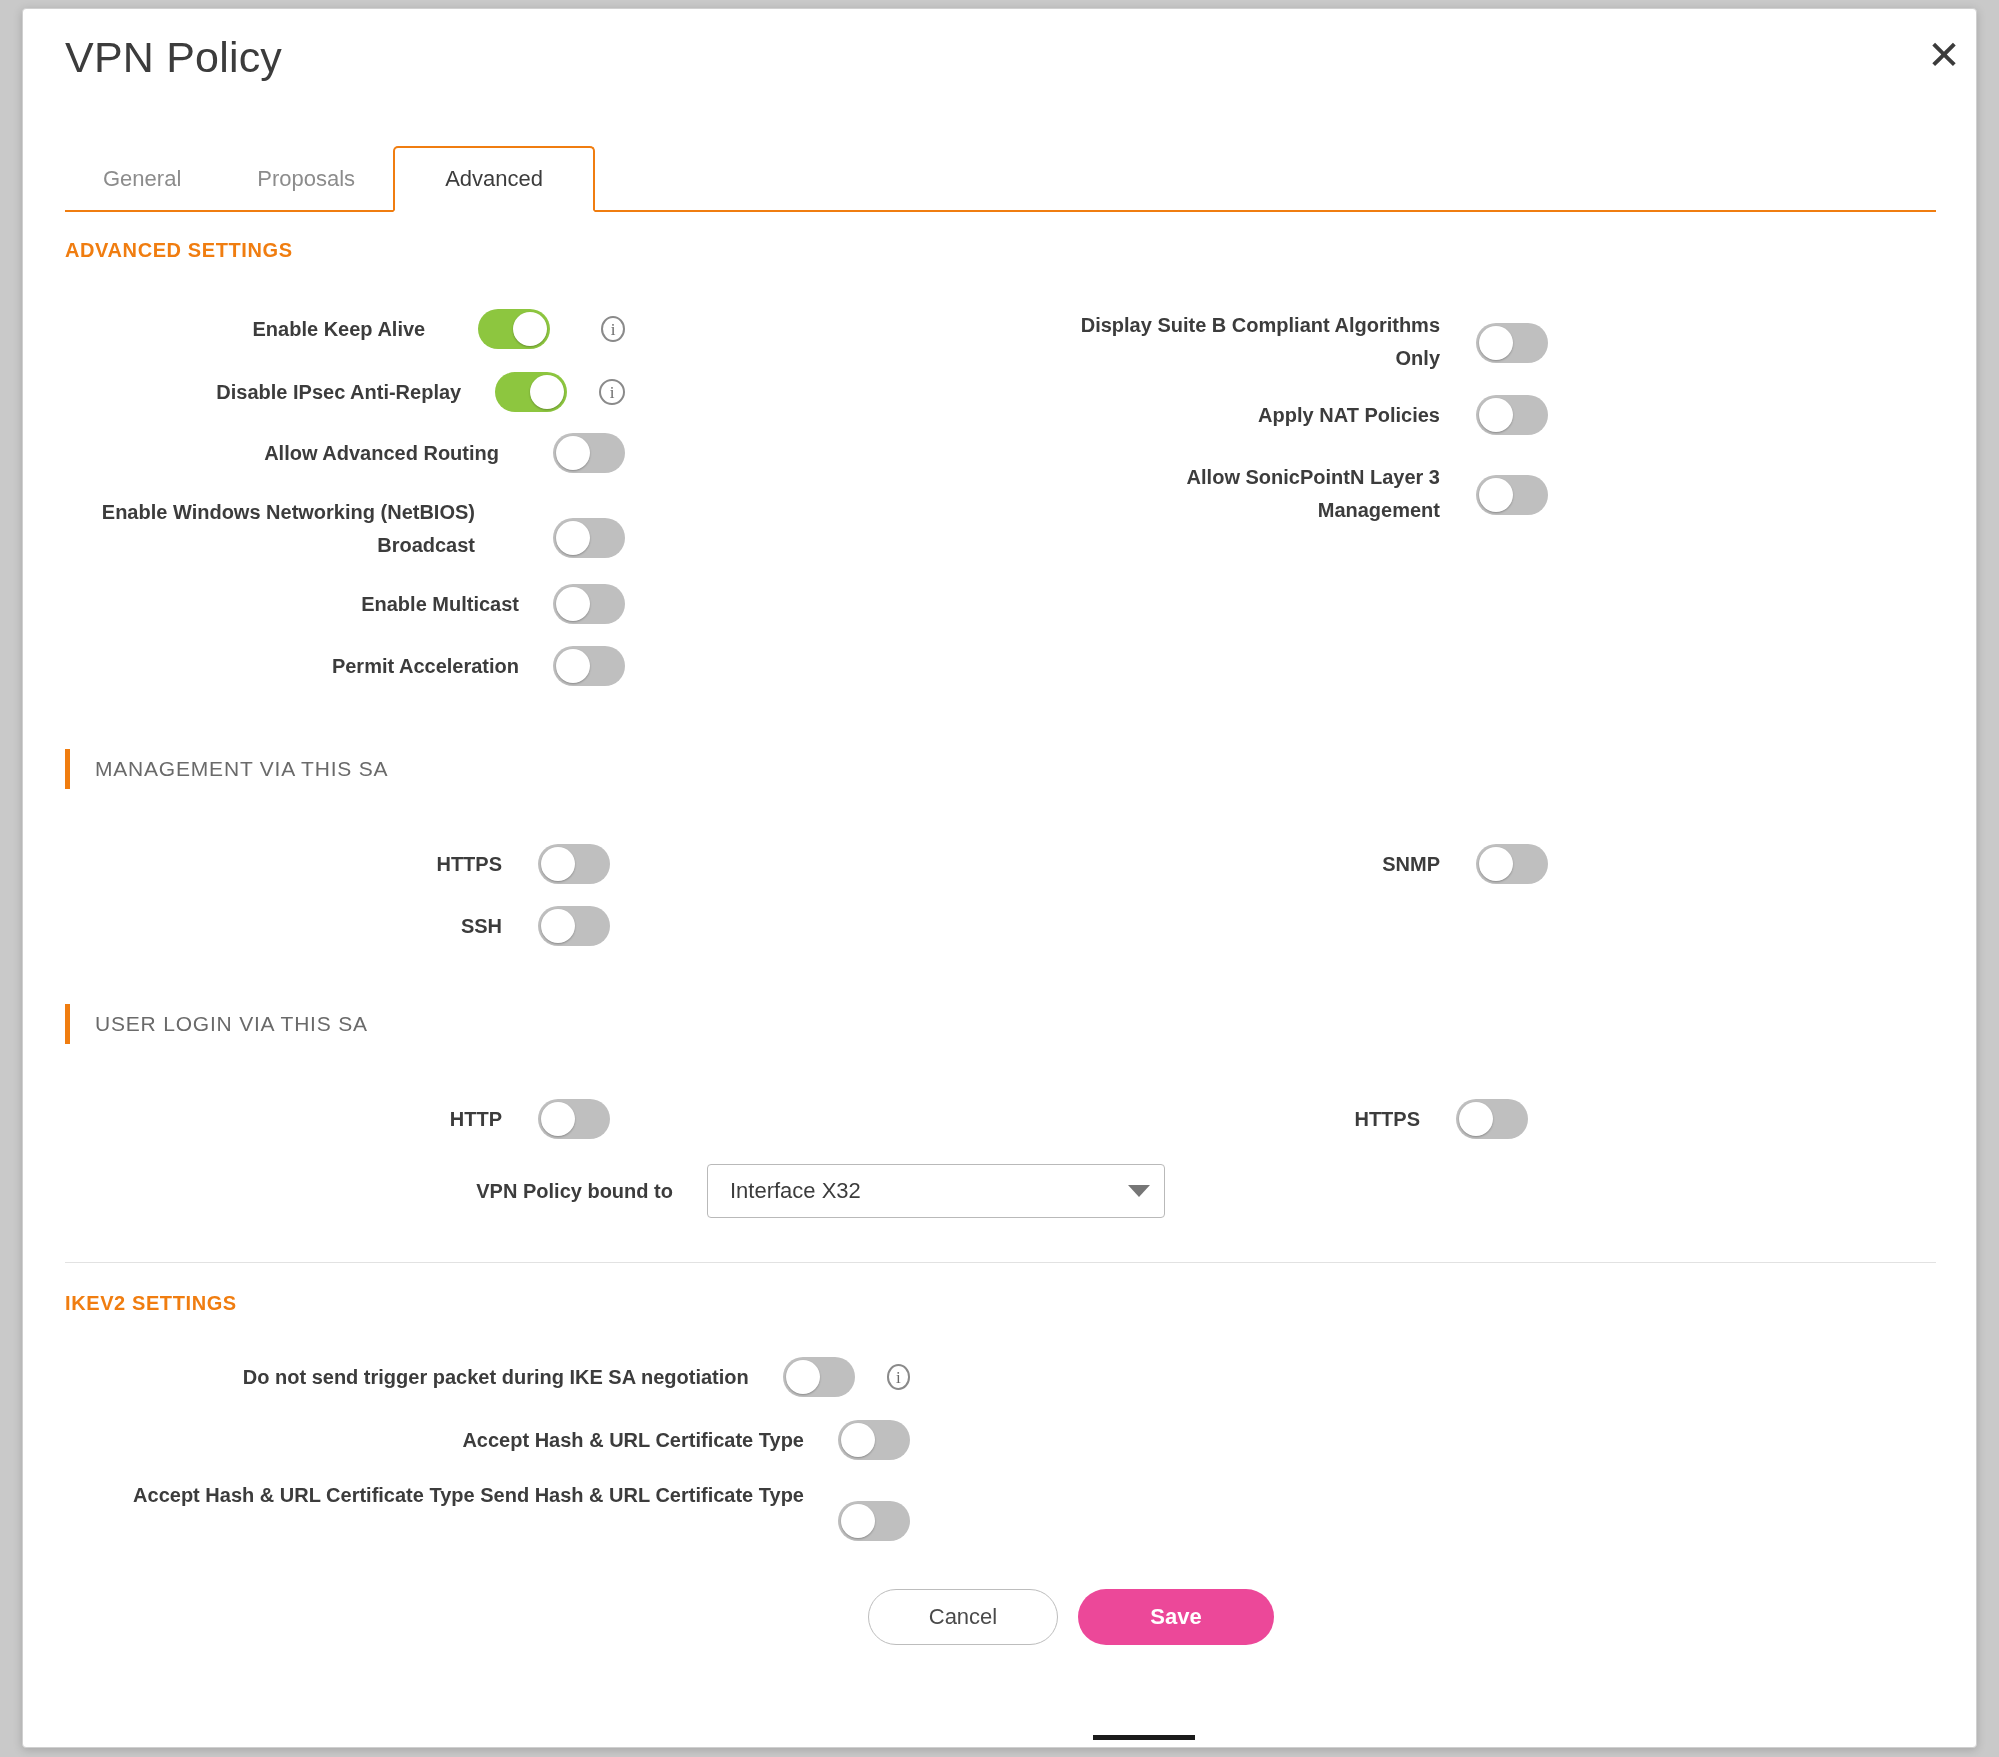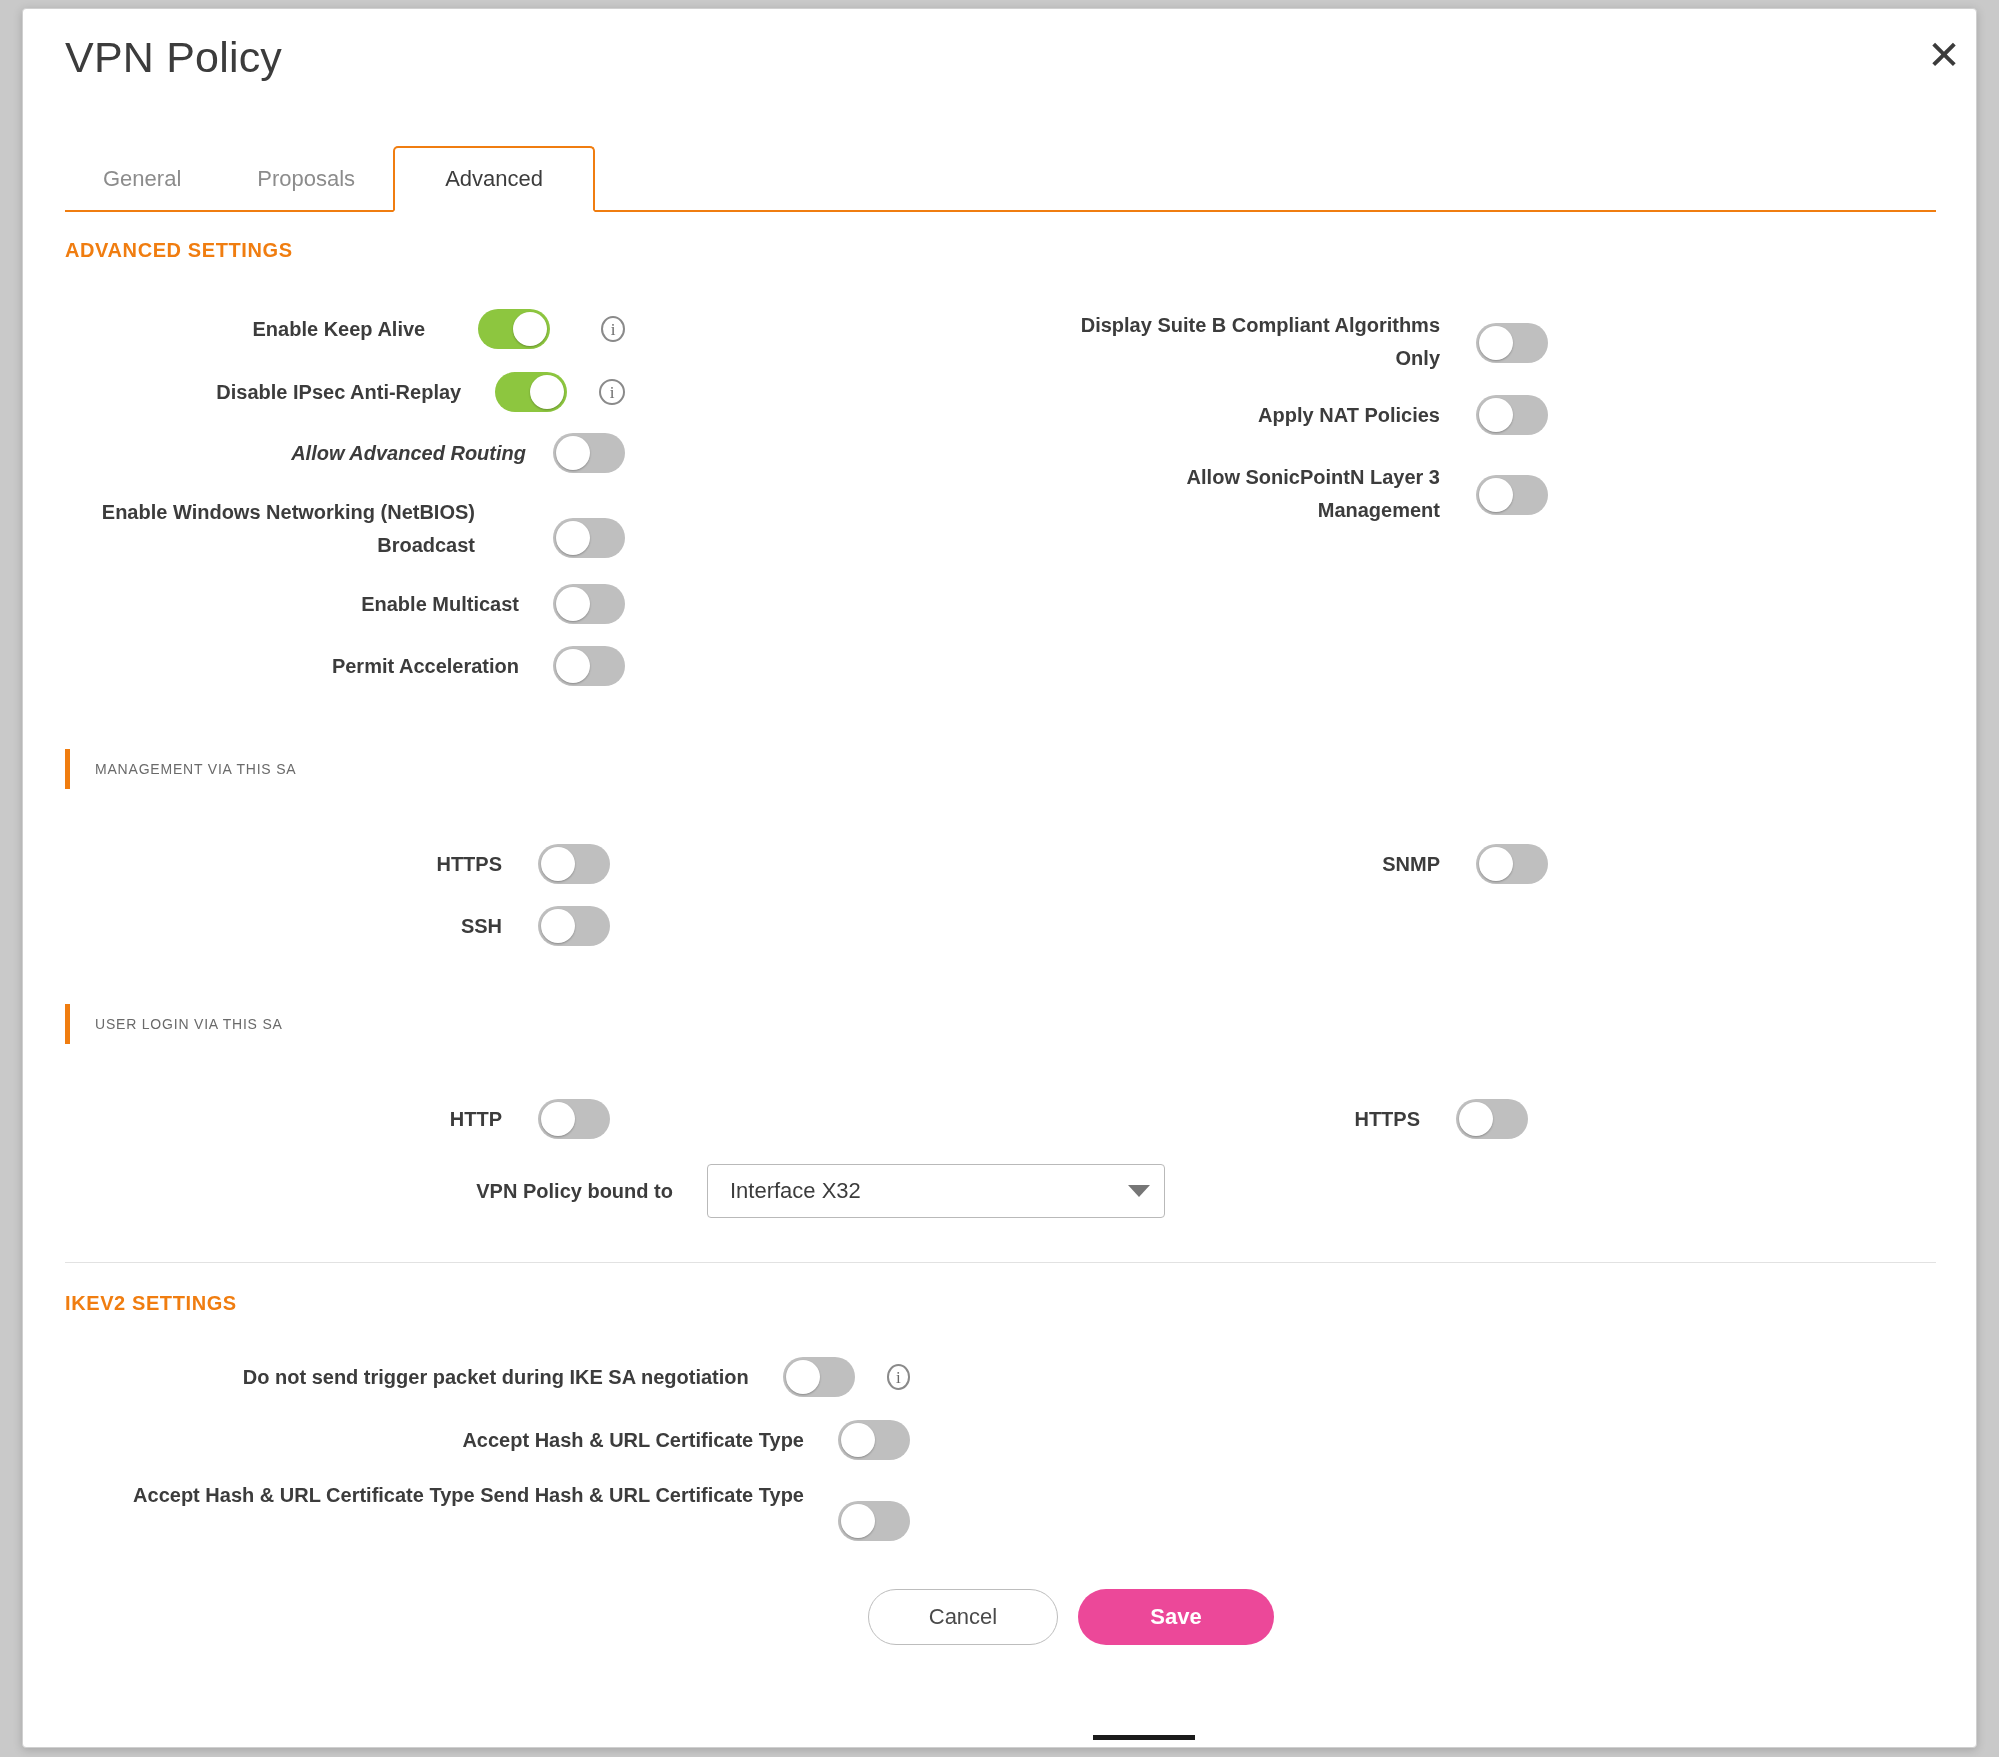--- a/index.html
+++ b/index.html
@@ -93,21 +93,21 @@
     display: flex;
     align-items: center;
   }
   .subsection .bar {
     width: 5px;
     height: 40px;
     background: #f07d10;
     margin-right: 25px;
   }
   .subsection .sub-label {
-    font-size: 14px;
+    font-size: 21px;
     color: #6a6a6a;
     letter-spacing: 0.8px;
   }
   .row {
     position: absolute;
     display: flex;
     align-items: flex-start;
   }
   .row-label {
     font-size: 20px;
@@ -236,21 +236,21 @@
 
     <div class="row" style="left:42px; top:363px; width:560px; justify-content:flex-end; align-items:center;">
       <div class="row-label" style="width:400px; margin-right:34px;">Disable IPsec Anti-Replay</div>
       <div class="toggle on">
           <div class="knob"></div>
         </div>
       <span class="info-icon" style="margin-left:32px;">i</span>
     </div>
 
     <div class="row" style="left:42px; top:424px; width:560px; justify-content:flex-end; align-items:center;">
-      <div class="row-label" style="width:400px; margin-right:27px;font-style:italic;">Allow Advanced Routing</div>
+      <div class="row-label" style="width:400px; margin-right:54px;">Allow Advanced Routing</div>
       <div class="toggle">
           <div class="knob"></div>
         </div>
     </div>
 
     <div class="row" style="left:42px; top:487px; width:560px; justify-content:flex-end; align-items:flex-start;gap:44px;">
       <div class="row-label" style="width:400px; margin-right:34px;">Enable Windows Networking (NetBIOS) Broadcast</div>
       <div class="toggle" style="margin-top:22px;">
           <div class="knob"></div>
         </div>

